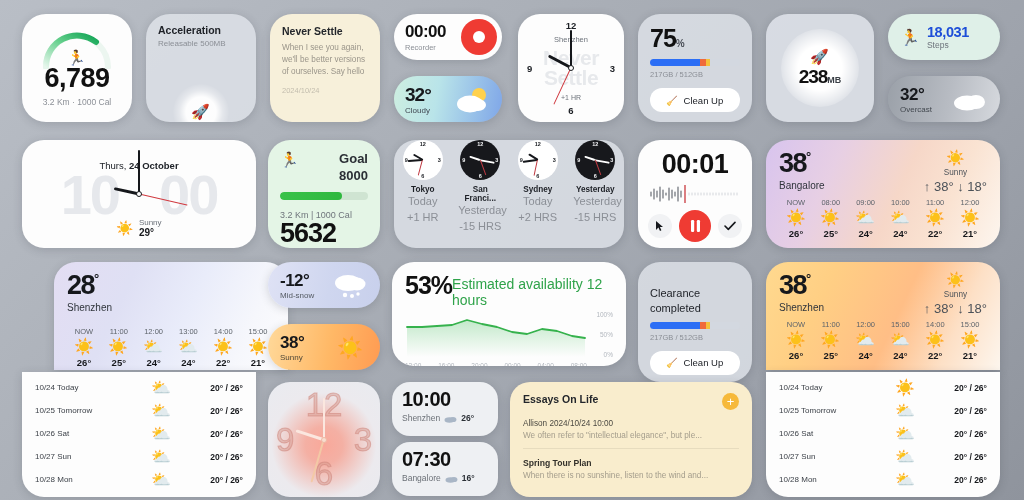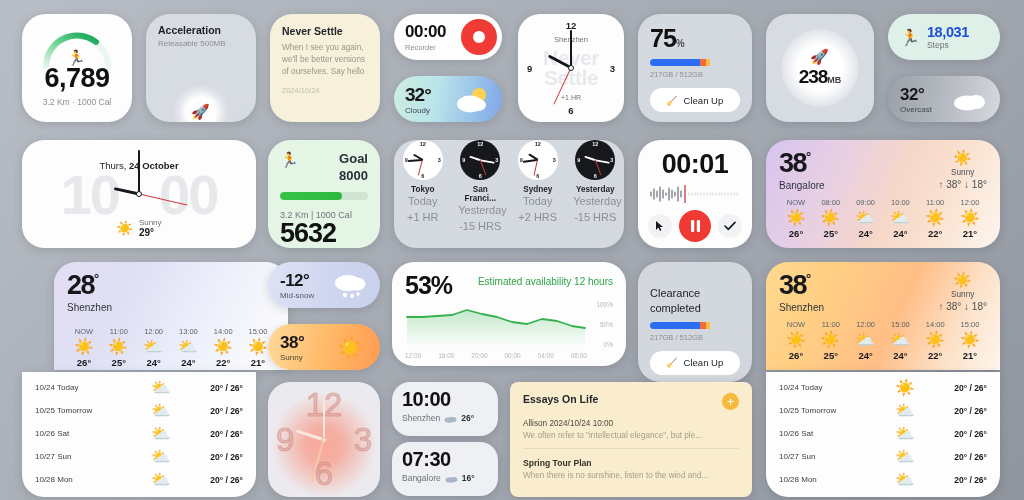--- a/index.html
+++ b/index.html
@@ -126,21 +126,21 @@
   #wx-blr { left:766px; top:140px; width:234px; height:108px; border-radius:22px;
      background:linear-gradient(115deg,#d8c4ee 0%,#e7cfe4 28%,#f6d7c8 55%,#fae3d2 75%,#fdf6ef 100%); }
 
   
   .wxtop { padding:10px 13px 0 13px; position:relative; }
   .wxtop .deg { font-size:27px; font-weight:700; color:#16181c; letter-spacing:-1.5px; line-height:1;}
   .wxtop .deg sup { font-size:13px; font-weight:700; vertical-align:top; line-height:1;}
   .wxtop .city { font-size:10px; color:#2f343b; margin-top:3px;}
   .wxtop .rt { position:absolute; right:13px; top:9px; text-align:center;}
   .wxtop .rt .cond { font-size:8.2px; color:#4b5158; margin-top:1px;}
-  .wxtop .rt .hl { font-size:10px; color:#4b5158; margin-top:2px; white-space:nowrap;}
+  .wxtop .rt .hl { font-size:13px; color:#4b5158; margin-top:2px; white-space:nowrap;}
   .hours { display:flex; justify-content:space-between; padding:7px 13px 0 13px;}
   .hr1 { text-align:center; width:34px;}
   .hr1 .h { font-size:7.5px; color:#5d636a;}
   .hr1 .ic { height:17px; display:flex;align-items:center;justify-content:center; margin:2px 0;}
   .hr1 .t { font-size:9.5px; font-weight:700; color:#16181c;}
 
   
   #wx-sz { left:22px; top:262px; width:234px; height:108px; border-radius:22px 22px 0 0;
      background:linear-gradient(115deg,#e3ddf3 0%,#dfe0f4 30%,#e9ecfa 55%,#f6f7fc 80%,#fdfdfe 100%);margin-left:32px;}
   #wx-sz-list { left:22px; top:372px; width:234px; height:125px; border-radius:0 0 22px 22px; background:#fdfdfd; padding:4px 13px 0 13px;}
@@ -157,21 +157,21 @@
 
   #sun-pill { left:268px; top:324px; width:112px; height:46px; border-radius:23px;
      background:linear-gradient(100deg,#ffd99a 0%,#ffb866 55%,#ff9b52 100%);
      display:flex;align-items:center; padding-left:12px;}
   #sun-pill .tp { font-size:17px; font-weight:700; color:#16181c; letter-spacing:-.5px;}
   #sun-pill .l { font-size:8px; color:#4e4637;}
 
   #batt-card { left:392px; top:262px; width:234px; height:104px; border-radius:22px; background:#fdfdfd; padding:11px 13px;}
   #batt-card .top { display:flex; align-items:flex-start; justify-content:space-between;}
   #batt-card .pct { font-size:25px; font-weight:700; color:#111; letter-spacing:-1px; line-height:1;}
-  #batt-card .est { font-size:10px; color:#2fa34a; margin-top:3px;}
+  #batt-card .est { font-size:14px; color:#2fa34a; margin-top:3px;}
   .chart { position:relative; height:50px; margin-top:3px;}
   .ylab { position:absolute; right:0; font-size:6.5px; color:#b2b7be;}
   .xlabs { display:flex; justify-content:space-between; padding-right:26px; margin-top:1px;}
   .xlabs span { font-size:6.5px; color:#b2b7be;}
 
   #clean-card { left:638px; top:262px; width:114px; height:120px; border-radius:22px; padding:24px 12px;}
   #clean-card .t { font-size:11px; font-weight:400; color:#1d2026; line-height:1.35;}
   #clean-card .cap { font-size:7.5px; color:#8b8f96; margin-top:4px;}
 
   #wx-sz2 { left:766px; top:262px; width:234px; height:108px; border-radius:22px 22px 0 0;
@@ -183,21 +183,21 @@
      background:radial-gradient(circle at 50% 55%, #f9a89a 0%, #f4b0a4 22%, #eceaee 62%, #e9ebf0 100%);}
   #rose-clock .gn { position:absolute; font-size:33px; font-weight:400; color:rgba(214,150,140,.48);
      -webkit-text-stroke:1px rgba(205,130,120,.5); }
 
   #two-clocks-a { left:392px; top:382px; width:106px; height:54px; border-radius:18px; background:#eef0f3; padding:7px 10px;}
   #two-clocks-b { left:392px; top:442px; width:106px; height:54px; border-radius:18px; background:#eef0f3; padding:7px 10px;}
   .tcT { font-size:20px; font-weight:700; color:#111; letter-spacing:-.5px; line-height:1;}
   .tcS { font-size:8.5px; color:#6b7077; margin-top:4px; display:flex; align-items:center; gap:4px;}
   .tcS b { font-weight:700; color:#2b3036; font-size:8.5px;}
 
-  #notes-card { left:510px; top:382px; width:242px; height:115px; border-radius:8px; background:#f9edcd; padding:11px 13px;}
+  #notes-card { left:510px; top:382px; width:242px; height:115px; border-radius:20px; background:#f9edcd; padding:11px 13px;}
   #notes-card .hd { display:flex; align-items:flex-start; justify-content:space-between;}
   #notes-card .ttl { font-size:10.5px; font-weight:700; color:#23262b;}
   .plus { width:17px;height:17px;border-radius:50%;background:#f6b93b; color:#fff;
      display:flex;align-items:center;justify-content:center; font-size:13px; line-height:1;}
   .nrow { margin-top:9px; }
   .nrow .m { font-size:8.2px; color:#4c4a43;}
   .nrow .p { font-size:8.2px; color:#a49d8c; margin-top:3px;}
   .ndiv { height:1px; background:rgba(0,0,0,.07); margin-top:8px;}
   .nrow .ttl2 { font-size:8.6px; font-weight:700; color:#33312b;}
 

